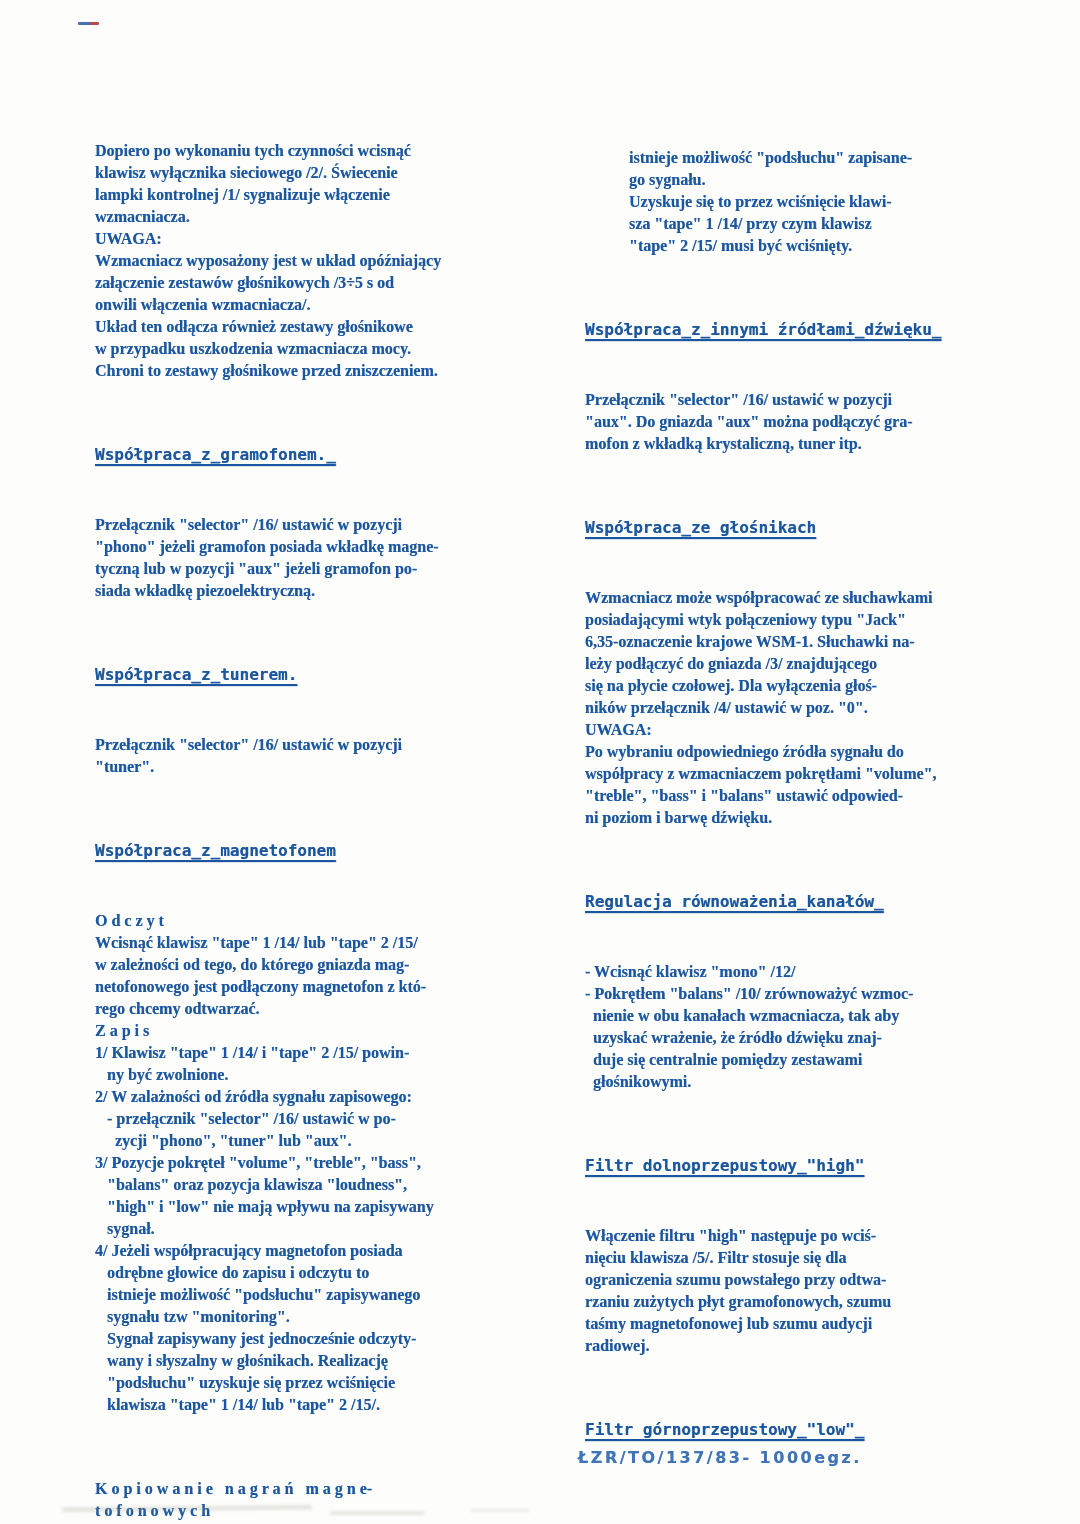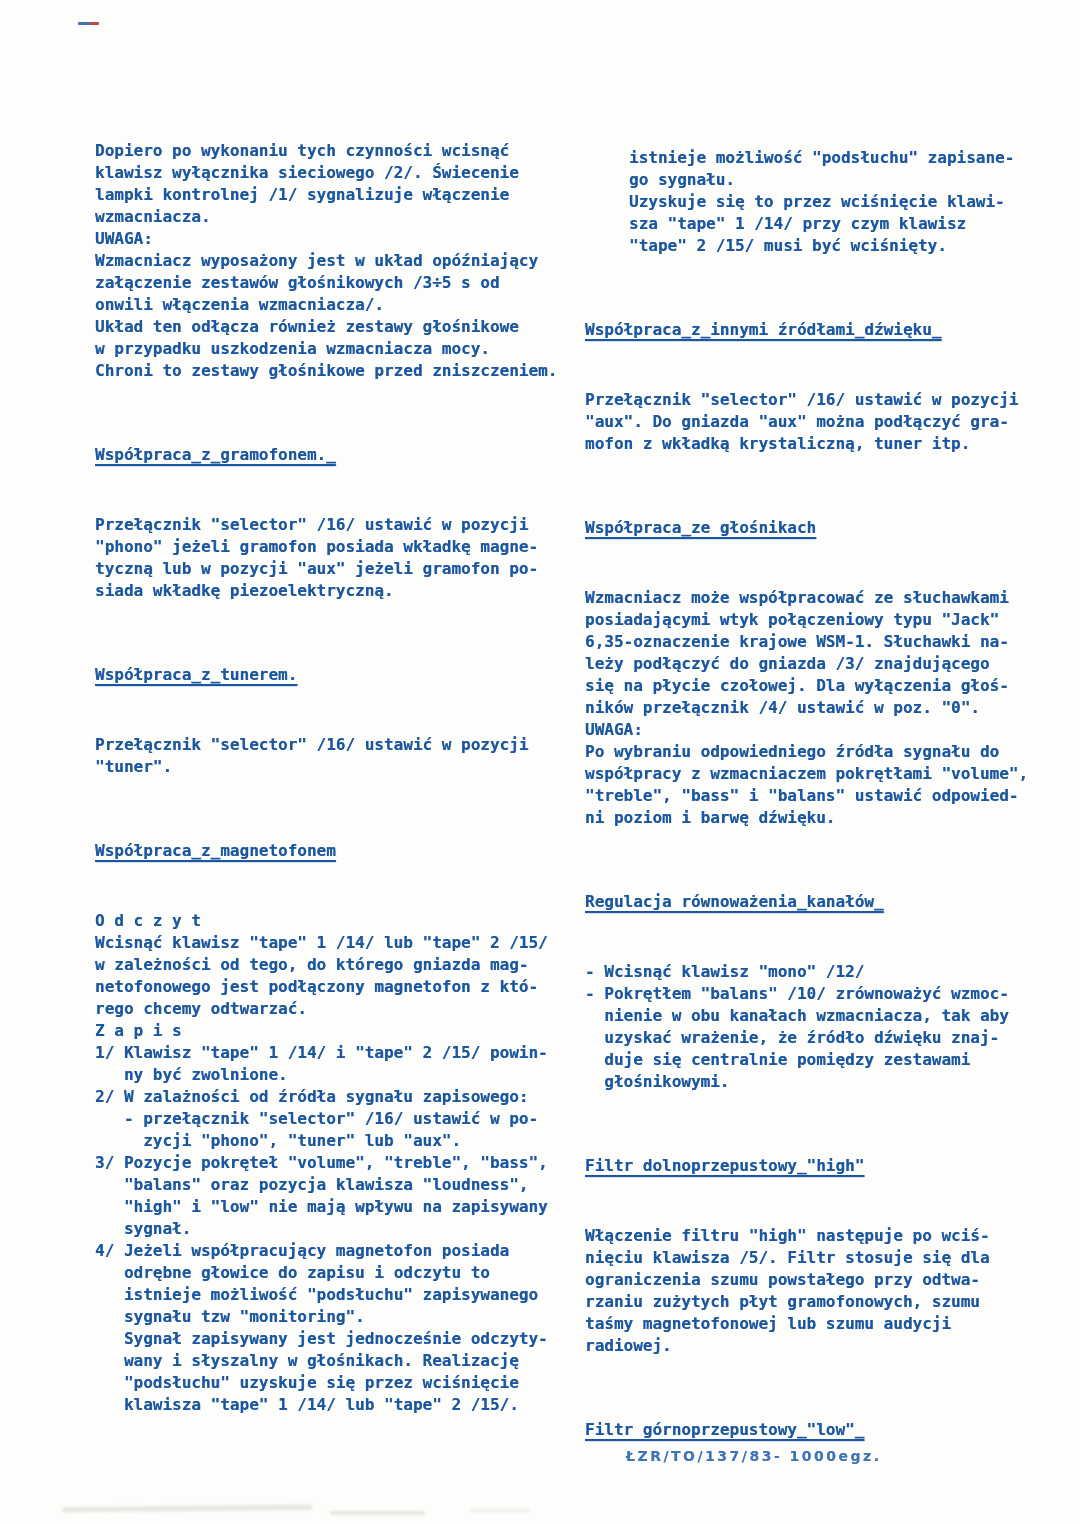--- a/index.html
+++ b/index.html
@@ -19,38 +19,37 @@
   .col{
     position:absolute;
     font-weight:700;
     font-size:16px;line-height:22px;
     color:#1a57a0;
     text-shadow:0.3px 0.3px 0.5px rgba(23,79,145,0.55);
     white-space:pre-wrap;
   }
   .col-left{left:95px;top:96px;width:470px;}
   .col-right{left:585px;top:103px;width:460px;}
-  .block{margin:0 0 18px 0;}
+  .block{margin:0 0 18px 0;font-family:Liberation Serif, serif;}
   .tight{margin-bottom:0;}
   .heading{
     width:max-content;
     text-decoration:underline;
     text-decoration-thickness:2px;
     text-underline-offset:4px;
     margin:0 0 4px 0;
     text-align:center;
   }
   .indented{margin-left:44px;}
   .footer-code{
     position:absolute;left:578px;top:1448px;
     font-family:"DejaVu Sans","Liberation Sans",sans-serif;
-    font-weight:700;font-size:14px;letter-spacing:2.5px;
+    font-weight:700;font-size:16px;letter-spacing:2.5px;
     color:#3f74b8;
     text-shadow:0 0 0.6px rgba(63,116,184,0.6);
-    margin-left:48px;
   }
   .smudge{position:absolute;background:rgba(145,148,120,0.22);filter:blur(1.5px);border-radius:3px;}
   .smudge-1{left:62px;top:1506px;width:250px;height:5px;transform:rotate(-0.6deg);}
   .smudge-2{left:330px;top:1511px;width:95px;height:4px;}
   .smudge-3{left:470px;top:1509px;width:60px;height:3px;opacity:.7;}
 </style>
 </head>
 <body>
 
 <div class="page">
@@ -94,20 +93,22 @@
    "high" i "low" nie mają wpływu na zapisywany
    sygnał.
 4/ Jeżeli współpracujący magnetofon posiada
    odrębne głowice do zapisu i odczytu to
    istnieje możliwość "podsłuchu" zapisywanego
    sygnału tzw "monitoring".
    Sygnał zapisywany jest jednocześnie odczyty-
    wany i słyszalny w głośnikach. Realizację
    "podsłuchu" uzyskuje się przez wciśnięcie
    klawisza "tape" 1 /14/ lub "tape" 2 /15/.</div>
+    <div class="block tight">K o p i o w a n i e   n a g r a ń   m a g n e-
+t o f o n o w y c h</div>
     
     
     
   </div>
 
   <div class="col col-right">
     <div class="block indented">istnieje możliwość "podsłuchu" zapisane-
 go sygnału.
 Uzyskuje się to przez wciśnięcie klawi-
 sza "tape" 1 /14/ przy czym klawisz

